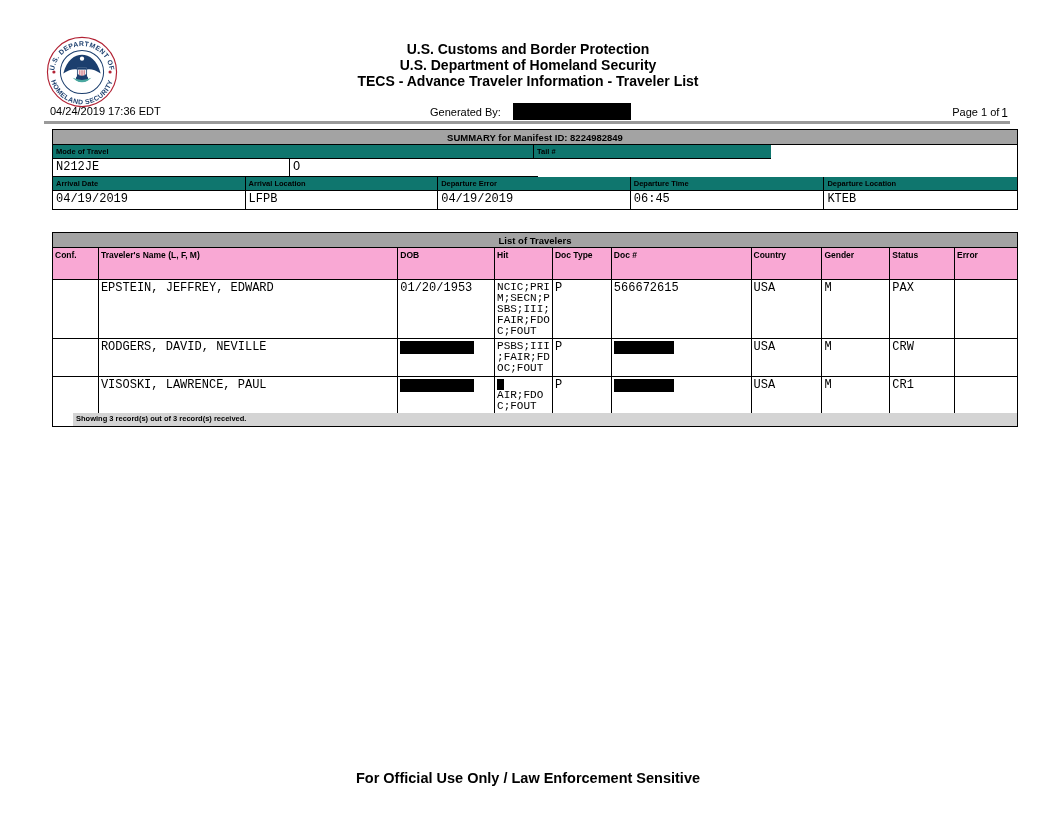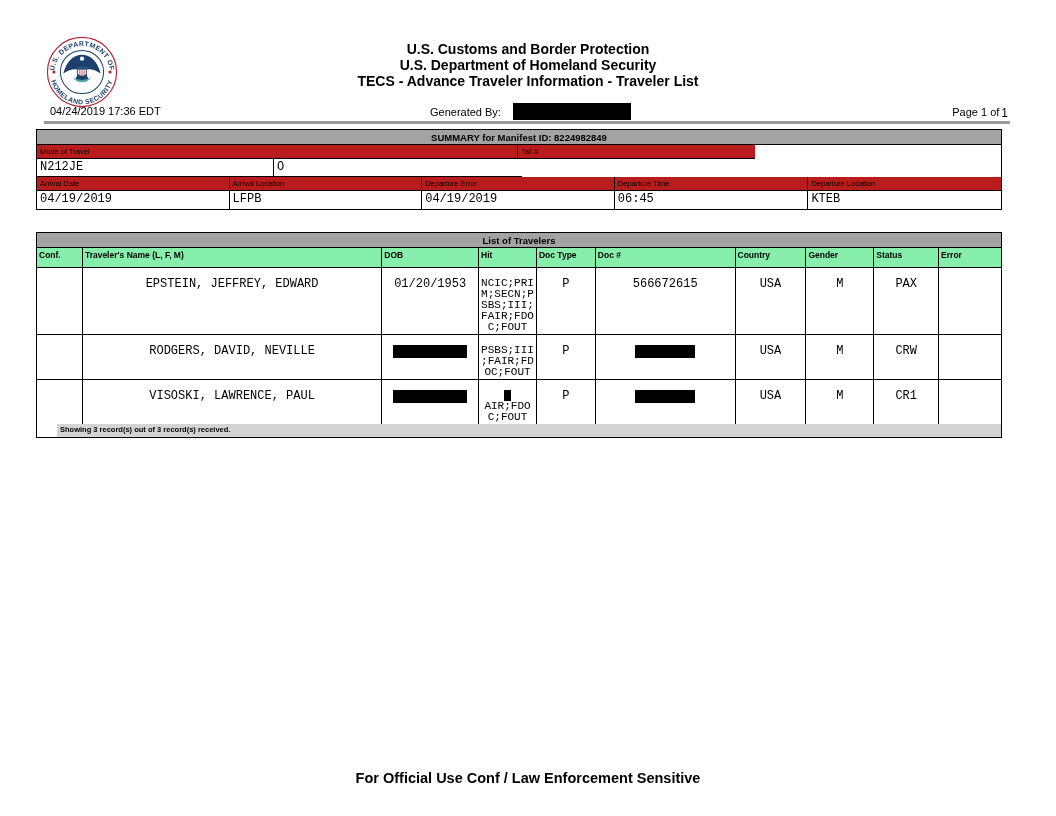--- a/index.html
+++ b/index.html
@@ -15,39 +15,39 @@
     font-weight:bold; font-size:14px; line-height:16px; }
   .meta-row { position:absolute; left:44px; top:102px; width:966px; height:19px; font-size:11px; }
   .meta-left { position:absolute; left:6px; top:3px; }
   .meta-center { position:absolute; left:386px; top:0; display:flex; align-items:center; gap:12px; height:19px; }
   .redact-generated { width:118px; height:17px; background:#000; }
   .meta-right { position:absolute; right:2px; top:3px; }
   .page-num-val { display:inline-block; font-size:12px; transform:translateY(1px); padding-left:2px; }
   .divider { position:absolute; left:44px; top:121px; width:966px; height:3px; background:#9a9a9a; }
 
   
-  .gridtable { position:absolute; left:36px; width:966px; border:1px solid #000; background:#fff; }
+  .gridtable { position:absolute; left:52px; width:966px; border:1px solid #000; background:#fff; }
   .bar { background:#a3a3a3; font-weight:bold; font-size:9.5px; text-align:center;
     height:15px; line-height:15px; border-bottom:1px solid #000; }
   .row { display:flex; }
   .row > div { border-right:1px solid #000; border-bottom:1px solid #000; overflow:hidden; }
   .row > div:last-child { border-right:none; }
   .row.last > div { border-bottom:none; }
-  .hcell { background:#b91c1c; font-weight:normal; font-size:7.5px; height:14px; line-height:13px; padding-left:3px; }
+  .hcell { background:#0f766e; font-weight:bold; font-size:7.5px; height:14px; line-height:13px; padding-left:3px; }
   .vcell { font-family:"Liberation Mono", monospace; font-size:12px; height:18px; line-height:17px; padding-left:3px; }
 
   
   .summary { top:129px; }
   .w-mode{width:481px} .w-tail{width:237px} .w-io{width:248px}
   .w-5a{width:193px} .w-5b{width:194px}
 
   
   .travelers { top:232px; }
-  .thead { background:#86efac; font-weight:bold; font-size:8.5px; height:20px; line-height:15px; padding-left:2px; }
-  .tdata { font-family:"Liberation Mono", monospace; font-size:12px; line-height:12px; padding:10px 2px 1px 2px;text-align:center; }
+  .thead { background:#f9a8d4; font-weight:bold; font-size:8.5px; height:32px; line-height:15px; padding-left:2px; }
+  .tdata { font-family:"Liberation Mono", monospace; font-size:12px; line-height:12px; padding:2px 2px 1px 2px; }
   .hit-cell { font-size:11px; line-height:11px; white-space:pre-line; }
   .r1 > div { min-height:58px; }
   .r2 > div { min-height:38px; }
   .r3 > div { min-height:29px; }
   .c-conf{width:46px} .c-name{width:300px} .c-dob{width:97px} .c-hit{width:58px}
   .c-doctype{width:59px} .c-doc{width:140px} .c-country{width:71px}
   .c-gender{width:68px} .c-status{width:65px} .c-error{width:62px}
   .redact-dob { display:inline-block; width:74px; height:13px; background:#000; }
   .redact-doc { display:inline-block; width:60px; height:13px; background:#000; }
   .redact-hit { display:inline-block; width:7px; height:11px; background:#000; vertical-align:top; }
@@ -190,14 +190,14 @@
       <div class="tdata c-doc"><span class="redact-doc"></span></div>
       <div class="tdata c-country">USA</div>
       <div class="tdata c-gender">M</div>
       <div class="tdata c-status">CR1</div>
       <div class="tdata c-error"></div>
     </div>
 
     <div class="count-bar">Showing 3 record(s) out of 3 record(s) received.</div>
   </div>
 
-  <div class="classification">For Official Use Conf / Law Enforcement Sensitive</div>
+  <div class="classification">For Official Use Only / Law Enforcement Sensitive</div>
 </div>
 
 </body></html>

